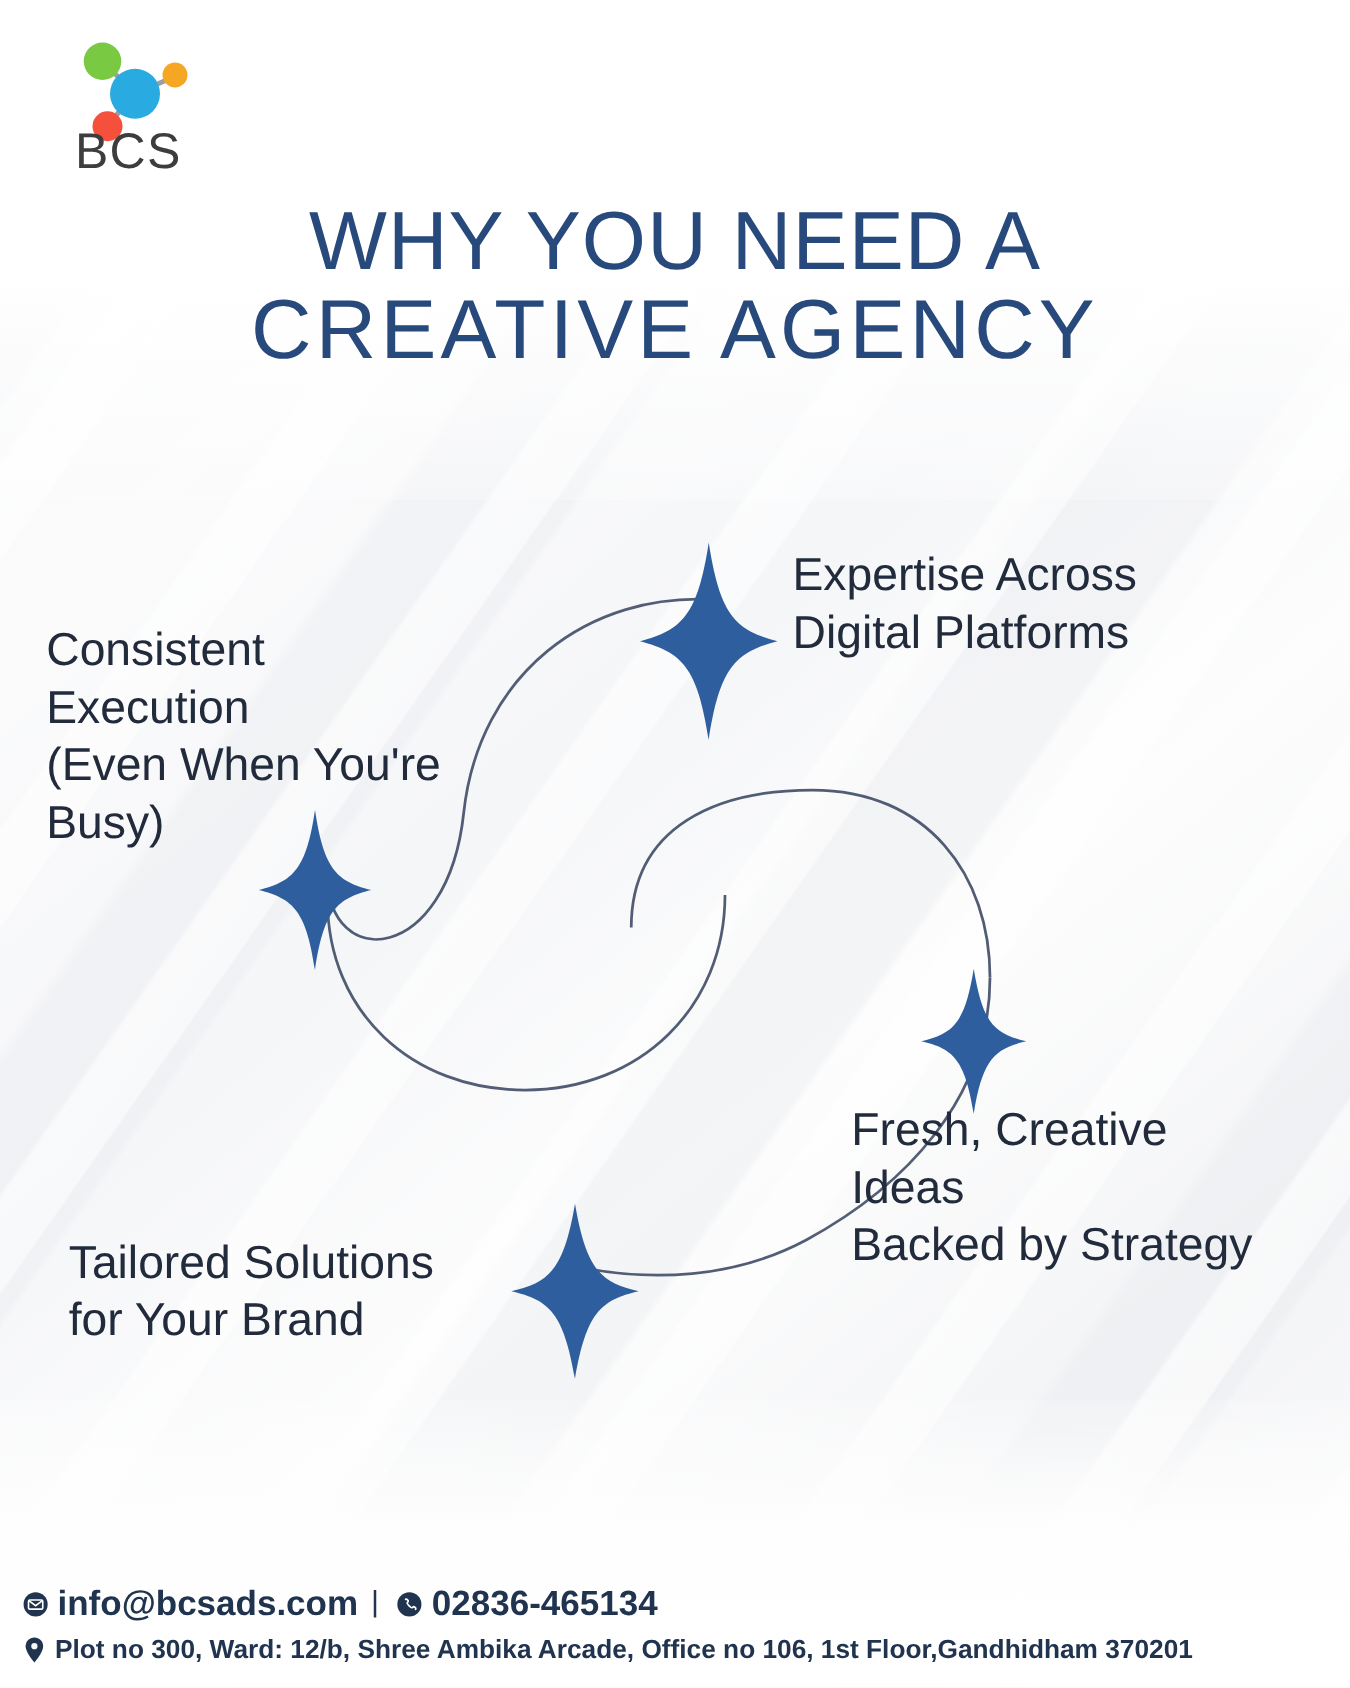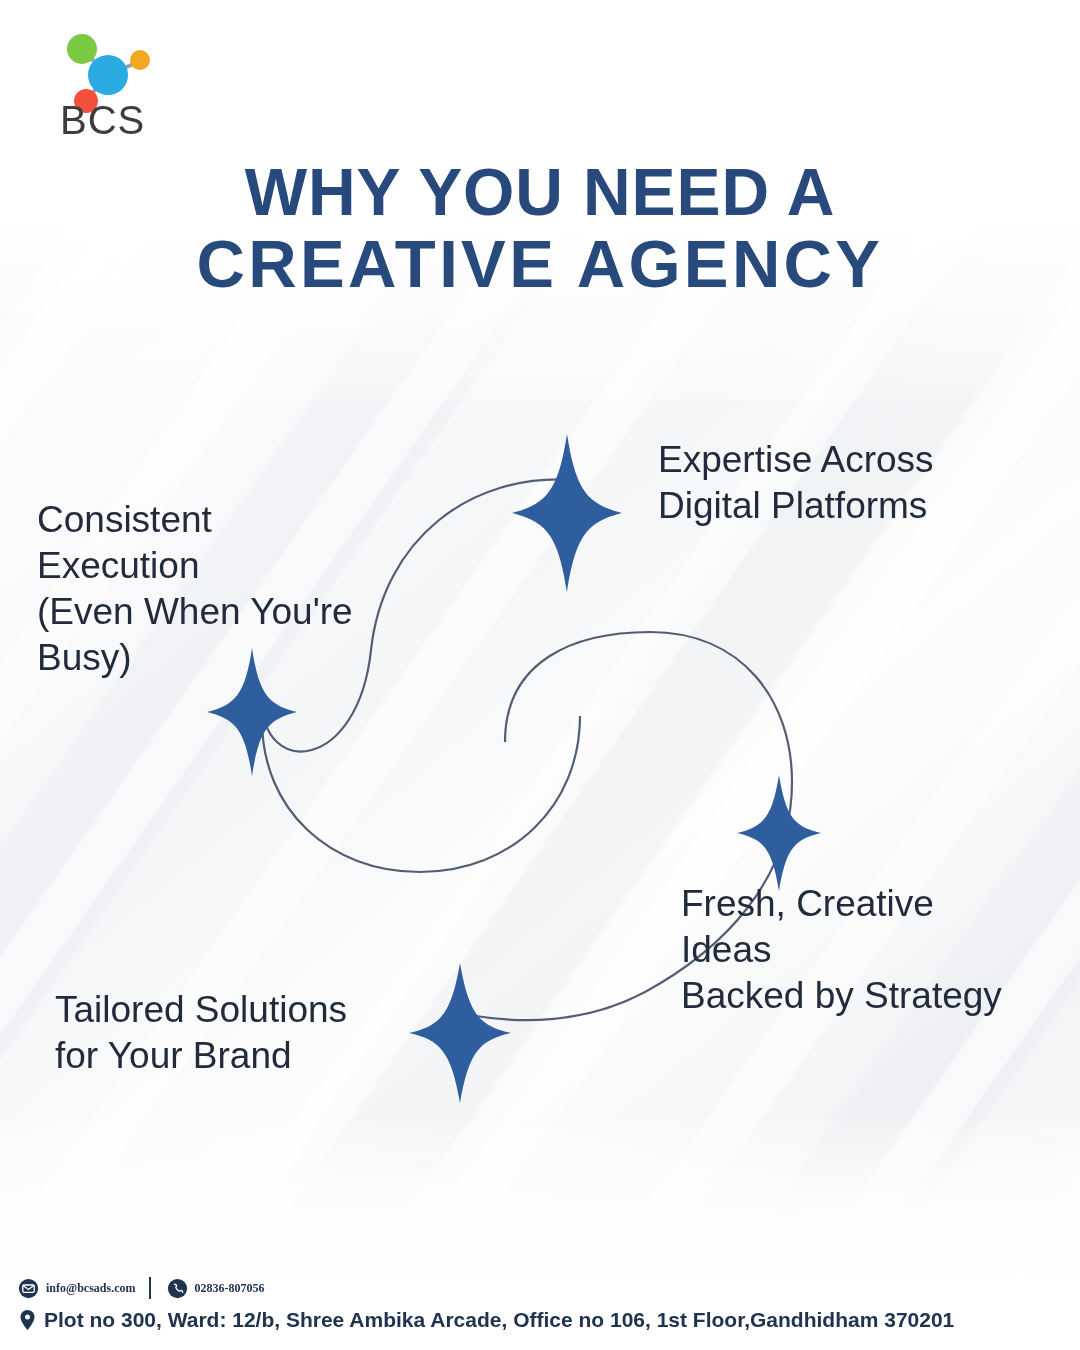--- a/index.html
+++ b/index.html
@@ -78,21 +78,21 @@
   }
   .logo svg { position: absolute; left: 0; top: 0; }
 
   
   .headline {
     position: absolute;
     left: 0; right: 0;
     top: 160px;
     text-align: center;
     color: #27497c;
-    font-weight: 700;
+    font-weight: 400;
     line-height: 0.98;
     letter-spacing: 0.055em;
   }
   .headline .l1 {
     display: block;
     font-size: 66px;
   }
   .headline .l2 {
     display: block;
     font-size: 67px;
@@ -110,39 +110,39 @@
 
   
   .feature {
     position: absolute;
     color: #222b3c;
     font-size: 37px;
     line-height: 1.24;
     font-weight: 400;
     white-space: pre-line;
   }
-  .feature-expertise { left: 634px; top: 437px; margin-left: 24px; }
+  .feature-expertise { left: 634px; top: 437px; }
   .feature-consistent { left: 37px; top: 497px; }
   .feature-fresh { left: 681px; top: 881px; }
   .feature-tailored { left: 55px; top: 987px; }
 
   
   .footer {
     position: absolute;
     left: 18px;
     bottom: 18px;
     color: #20344f;
     font-weight: 700;
   }
   .footer-row {
     display: flex;
     align-items: center;
     gap: 7px;
   }
-  .footer-row-1 { font-size: 12px; margin-bottom: 9px; font-family: Liberation Serif, serif; }
+  .footer-row-1 { font-size: 28px; margin-bottom: 9px; }
   .footer-row-2 { font-size: 21px; }
   .footer-sep {
     display: inline-block;
     width: 2px;
     height: 22px;
     background: #20344f;
     margin: 0 9px 0 6px;
   }
   .fico { display: inline-flex; align-items: center; justify-content: center; flex: none; }
 </style>
@@ -254,21 +254,21 @@
       <span>info@bcsads.com</span>
       <span class="footer-sep"></span>
       <span class="fico">
         <svg width="21" height="21" viewBox="0 0 24 24">
           <circle cx="12" cy="12" r="11" fill="#20344f"></circle>
           <path d="M 8.6 7.4 c 1 -0.6 1.8 0.4 2.3 1.3 c 0.4 0.8 -0.5 1.3 -0.8 1.8
                    c -0.3 0.6 0.9 2 1.7 2.8 c 0.8 0.8 2.2 2 2.8 1.7 c 0.5 -0.3 1 -1.2 1.8 -0.8
                    c 0.9 0.5 1.9 1.3 1.3 2.3" fill="none" stroke="#ffffff" stroke-width="1.6" stroke-linecap="round"></path>
         </svg>
       </span>
-      <span>02836-807056</span>
+      <span>02836-465134</span>
     </div>
 
     <div class="footer-row footer-row-2">
       <span class="fico">
         <svg width="19" height="22" viewBox="0 0 18 22">
           <path d="M 9 1 C 5.1 1 2 4.1 2 8 C 2 13 9 21 9 21 C 9 21 16 13 16 8 C 16 4.1 12.9 1 9 1 Z" fill="#20344f"></path>
           <circle cx="9" cy="7.9" r="2.5" fill="#f7f8f9"></circle>
         </svg>
       </span>
       <span>Plot no 300, Ward: 12/b, Shree Ambika Arcade, Office no 106, 1st Floor,Gandhidham 370201</span>

